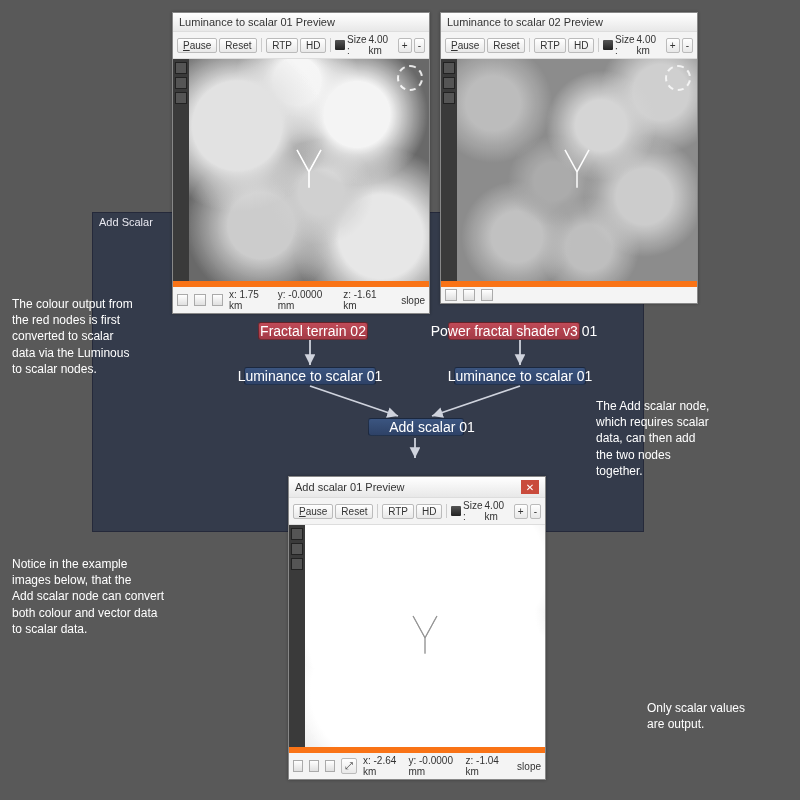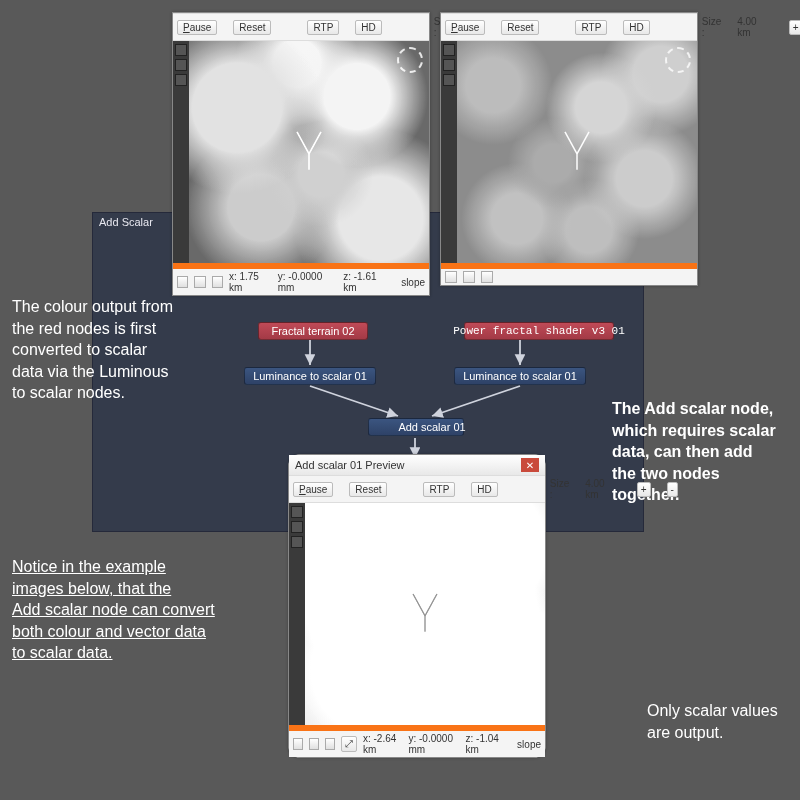--- a/index.html
+++ b/index.html
@@ -7,21 +7,21 @@
     width: 800px;
     height: 800px;
     background: #595959;
     font-family: Arial, sans-serif;
     position: relative;
     overflow: hidden;
   }
   .annotation {
     position: absolute;
     color: #fff;
-    font-size: 16px;
+    font-size: 12px;
     line-height: 1.35;
     font-weight: 400;
   }
   .node-panel {
     position: absolute;
     left: 92px;
     top: 212px;
     width: 552px;
     height: 320px;
     background: #343b4b;
@@ -35,21 +35,21 @@
   svg.arrows {
     position: absolute;
     left: 0; top: 0;
     width: 800px; height: 800px;
     pointer-events: none;
   }
   .node {
     position: absolute;
     height: 18px;
     border-radius: 3px;
-    font-size: 11px;
+    font-size: 14px;
     color: #fff;
     display: flex;
     align-items: center;
     justify-content: center;
     border: 1px solid rgba(0,0,0,.4);
     cursor: pointer;
     white-space: nowrap;
     padding: 0 4px;
   }
   .node.red { background: linear-gradient(#c04a57,#a33a46); }
@@ -77,21 +77,21 @@
     color: #fff;
     display: flex;
     align-items: center;
     justify-content: center;
     font-size: 10px;
     cursor: pointer;
   }
   .pw-toolbar {
     display: flex;
     align-items: center;
-    gap: 16px;
+    gap: 2px;
     padding: 2px 4px;
     background: #f4f4f4;
     border-top: 1px solid #ddd;
     border-bottom: 1px solid #ddd;
   }
   .tbtn {
     padding: 1px 5px;
     border: 1px solid #bbb;
     background: linear-gradient(#fff,#e8e8e8);
     border-radius: 2px;
@@ -210,44 +210,47 @@
   <g stroke="#cfd3dd" stroke-width="1.8" fill="none" marker-end="url(#ah)">
     <line x1="310" y1="340" x2="310" y2="365"></line>
     <line x1="520" y1="340" x2="520" y2="365"></line>
     <line x1="310" y1="386" x2="398" y2="416"></line>
     <line x1="520" y1="386" x2="432" y2="416"></line>
     <line x1="415" y1="438" x2="415" y2="458"></line>
   </g>
 </svg>
 
 <div class="node red" style="left:258px; top:322px; width:110px;">Fractal terrain 02</div>
-<div class="node red" style="left:464px; top:322px; width:150px;font-family:Liberation Mono, monospace;">Power fractal shader v3 01</div>
+<div class="node red" style="left:448px; top:322px; width:132px;">Power fractal shader v3 01</div>
 <div class="node blue" style="left:244px; top:367px; width:132px;">Luminance to scalar 01</div>
 <div class="node blue" style="left:454px; top:367px; width:132px;">Luminance to scalar 01</div>
 <div class="node blue" style="left:368px; top:418px; width:96px;padding-left:36px;">Add scalar 01</div>
 
 <div class="annotation" style="left:12px; top:296px; white-space:pre-line;">The colour output from
 the red nodes is first
 converted to scalar
 data via the Luminous
 to scalar nodes.</div>
-<div class="annotation" style="left:12px; top:556px; white-space:pre-line;text-decoration:underline;">Notice in the example
+<div class="annotation" style="left:12px; top:556px; white-space:pre-line;">Notice in the example
 images below, that the
 Add scalar node can convert
 both colour and vector data
 to scalar data.</div>
-<div class="annotation" style="left:612px; top:398px; white-space:pre-line;font-weight:bold;">The Add scalar node,
+<div class="annotation" style="left:596px; top:398px; white-space:pre-line;">The Add scalar node,
 which requires scalar
 data, can then add
 the two nodes
 together.</div>
 <div class="annotation" style="left:612px; top:700px; white-space:pre-line;margin-left:35px;">Only scalar values
 are output.</div>
 
 <div class="preview-window" style="left:172px; top:12px;">
+  <div class="pw-title">
+    <span>Luminance to scalar 01 Preview</span>
+  </div>
   <div class="pw-toolbar">
     <span class="tbtn"><span class="underline">P</span><span></span>ause</span>
     <span class="tbtn">Reset</span>
     <span class="tb-sep"></span>
     <span class="tbtn">RTP</span>
     <span class="tbtn">HD</span>
     <span class="tb-sep"></span>
     <span class="brush-ico"></span>
     <span>Size :</span>
     <span>4.00 km</span>
@@ -278,20 +281,23 @@
     <span class="tiny-ico"></span>
     <span>x: 1.75 km</span>
     <span>y: -0.0000 mm</span>
     <span>z: -1.61 km</span>
     <span style="flex:1"></span>
     <span>slope</span>
   </div>
 </div>
 
 <div class="preview-window" style="left:440px; top:12px;">
+  <div class="pw-title">
+    <span>Luminance to scalar 02 Preview</span>
+  </div>
   <div class="pw-toolbar">
     <span class="tbtn"><span class="underline">P</span>ause</span>
     <span class="tbtn">Reset</span>
     <span class="tb-sep"></span>
     <span class="tbtn">RTP</span>
     <span class="tbtn">HD</span>
     <span class="tb-sep"></span>
     <span class="brush-ico"></span>
     <span>Size :</span>
     <span>4.00 km</span>
@@ -317,21 +323,21 @@
     </div>
   </div>
   <div class="pw-status">
     <span class="tiny-ico"></span>
     <span class="tiny-ico"></span>
     <span class="tiny-ico"></span>
     <span style="flex:1"></span>
   </div>
 </div>
 
-<div class="preview-window" style="left:288px; top:454px;border-radius:12px;">
+<div class="preview-window" style="left:288px; top:476px;">
   <div class="pw-title">
     <span>Add scalar 01 Preview</span>
     <span class="pw-close">✕</span>
   </div>
   <div class="pw-toolbar">
     <span class="tbtn"><span class="underline">P</span>ause</span>
     <span class="tbtn">Reset</span>
     <span class="tb-sep"></span>
     <span class="tbtn">RTP</span>
     <span class="tbtn">HD</span>

